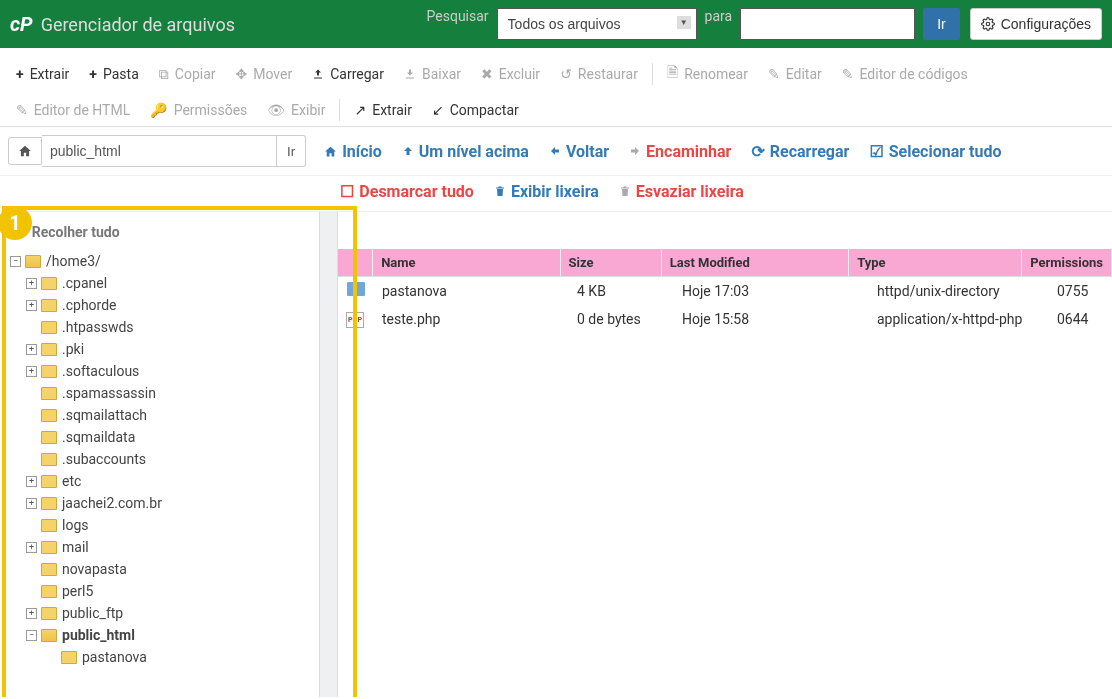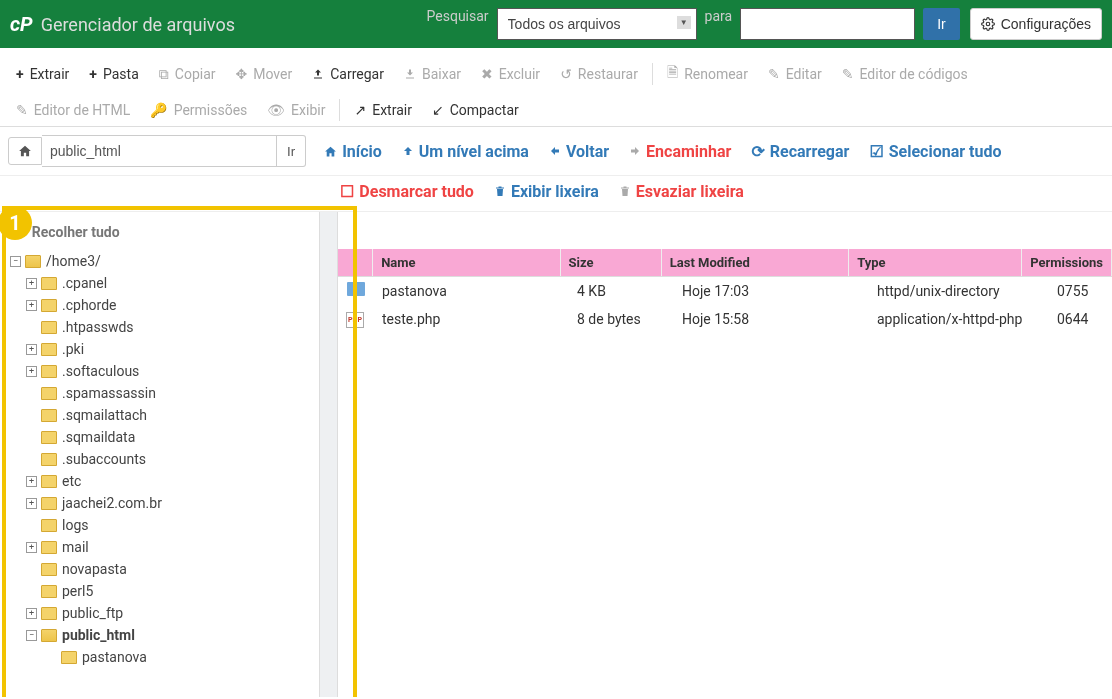--- a/index.html
+++ b/index.html
@@ -369,20 +369,20 @@
           <div class="cell col-ic" style="text-align:center"><span class="file-ic-folder"></span></div>
           <div class="cell col-name">pastanova</div>
           <div class="cell col-size">4 KB</div>
           <div class="cell col-mod">Hoje 17:03</div>
           <div class="cell col-type">httpd/unix-directory</div>
           <div class="cell col-perm">0755</div>
         </div>
         <div class="file-row">
           <div class="cell col-ic" style="text-align:left"><span class="file-ic-php">PHP</span></div>
           <div class="cell col-name">teste.php</div>
-          <div class="cell col-size">8 de bytes</div>
+          <div class="cell col-size">0 de bytes</div>
           <div class="cell col-mod">Hoje 15:58</div>
           <div class="cell col-type">application/x-httpd-php</div>
           <div class="cell col-perm">0644</div>
         </div>
       </div>
   </div>
 </div>
 
 </body></html>

